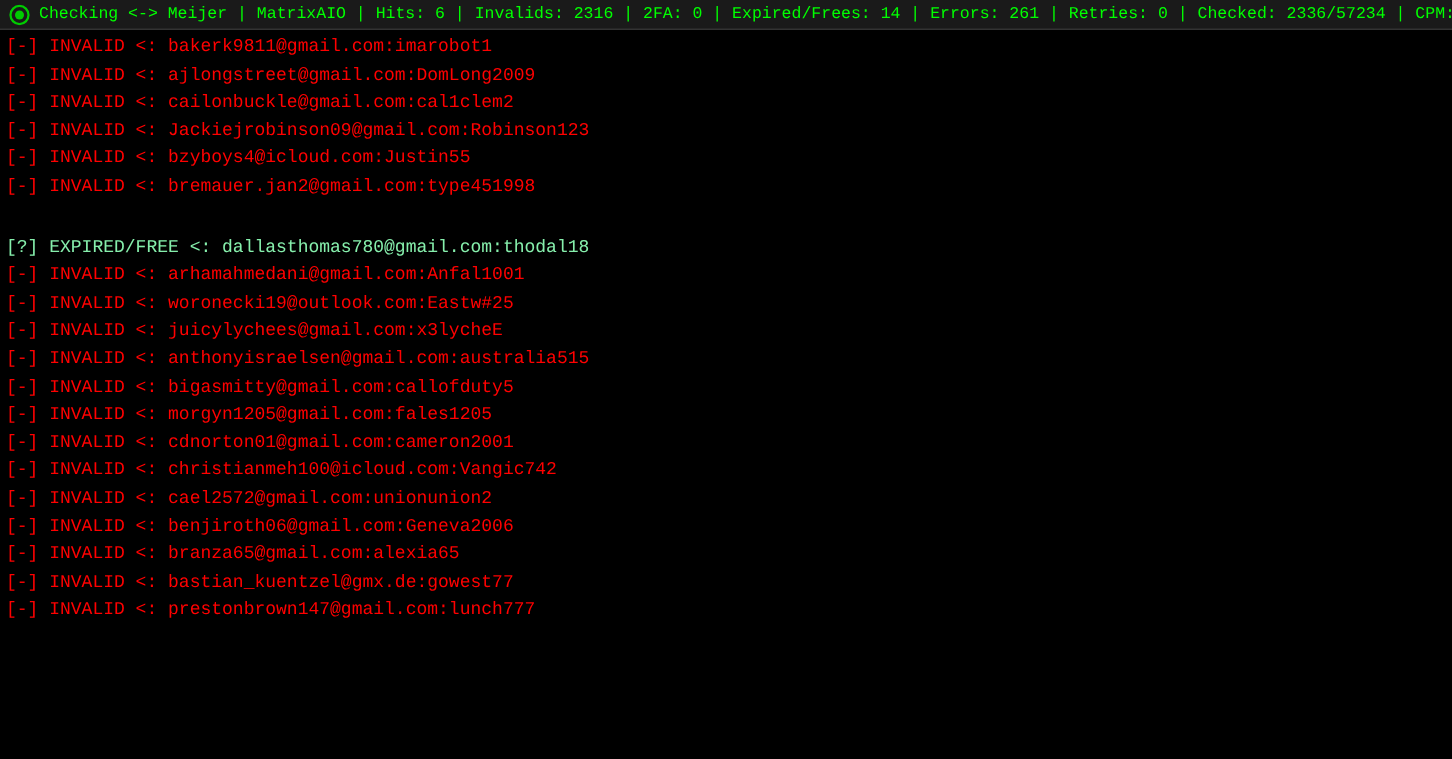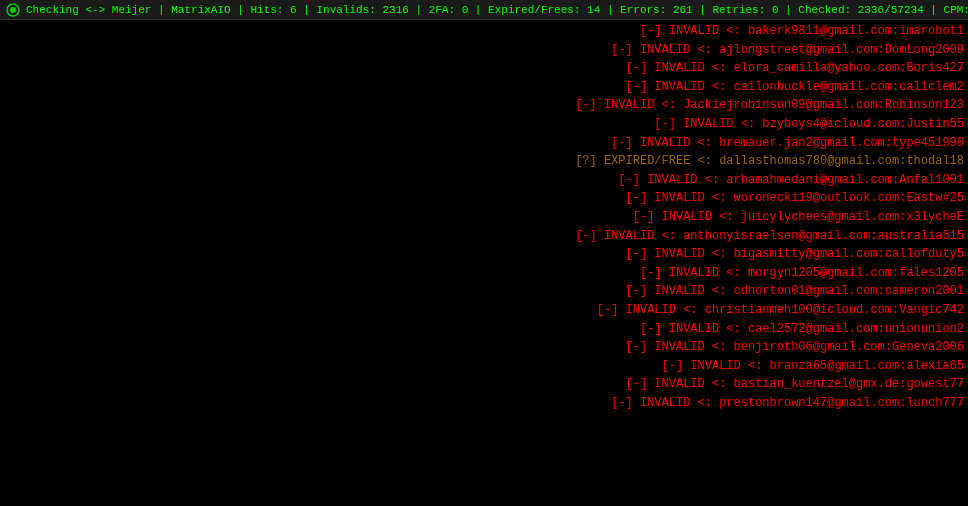--- a/index.html
+++ b/index.html
@@ -45,24 +45,23 @@
       background: #000;
       padding: 2px 4px;
       height: calc(506px - 20px);
       overflow-y: auto;
       overflow-x: hidden;
     }
     .log-line {
       white-space: nowrap;
       line-height: 1.55;
       font-size: 12px;
-      text-align: right;
     }
     .invalid { color: #ff0000; }
-    .expired { color: #a16207; }
+    .expired { color: #86efac; margin-top: 22px; }
     
     #log-area::-webkit-scrollbar { width: 8px; }
     #log-area::-webkit-scrollbar-track { background: #111; }
     #log-area::-webkit-scrollbar-thumb { background: #444; }
   </style>
 </head>
 <body>
 
 <div id="titlebar">
   <div id="titlebar-left">
@@ -73,21 +72,20 @@
       </svg>
     </div>
     <span id="titlebar-text">Checking &lt;-&gt; Meijer | MatrixAIO | Hits: 6 | Invalids: 2316 | 2FA: 0 | Expired/Frees: 14 | Errors: 261 | Retries: 0 | Checked: 2336/57234 | CPM: 1359</span>
   </div>
 
 </div>
 
 <div id="log-area">
 <div class="log-line invalid">[-]  INVALID &lt;: bakerk9811@gmail.com:imarobot1</div>
     <div class="log-line invalid">[-]  INVALID &lt;: ajlongstreet@gmail.com:DomLong2009</div>
-    <div class="log-line invalid">[-]  INVALID &lt;: elora_camilla@yahoo.com:Boris427</div>
     <div class="log-line invalid">[-]  INVALID &lt;: cailonbuckle@gmail.com:cal1clem2</div>
     <div class="log-line invalid">[-]  INVALID &lt;: Jackiejrobinson09@gmail.com:Robinson123</div>
     <div class="log-line invalid">[-]  INVALID &lt;: bzyboys4@icloud.com:Justin55</div>
     <div class="log-line invalid">[-]  INVALID &lt;: bremauer.jan2@gmail.com:type451998</div>
     <div class="log-line expired">[?]  EXPIRED/FREE &lt;: dallasthomas780@gmail.com:thodal18</div>
     <div class="log-line invalid">[-]  INVALID &lt;: arhamahmedani@gmail.com:Anfal1001</div>
     <div class="log-line invalid">[-]  INVALID &lt;: woronecki19@outlook.com:Eastw#25</div>
     <div class="log-line invalid">[-]  INVALID &lt;: juicylychees@gmail.com:x3lycheE</div>
     <div class="log-line invalid">[-]  INVALID &lt;: anthonyisraelsen@gmail.com:australia515</div>
     <div class="log-line invalid">[-]  INVALID &lt;: bigasmitty@gmail.com:callofduty5</div>

